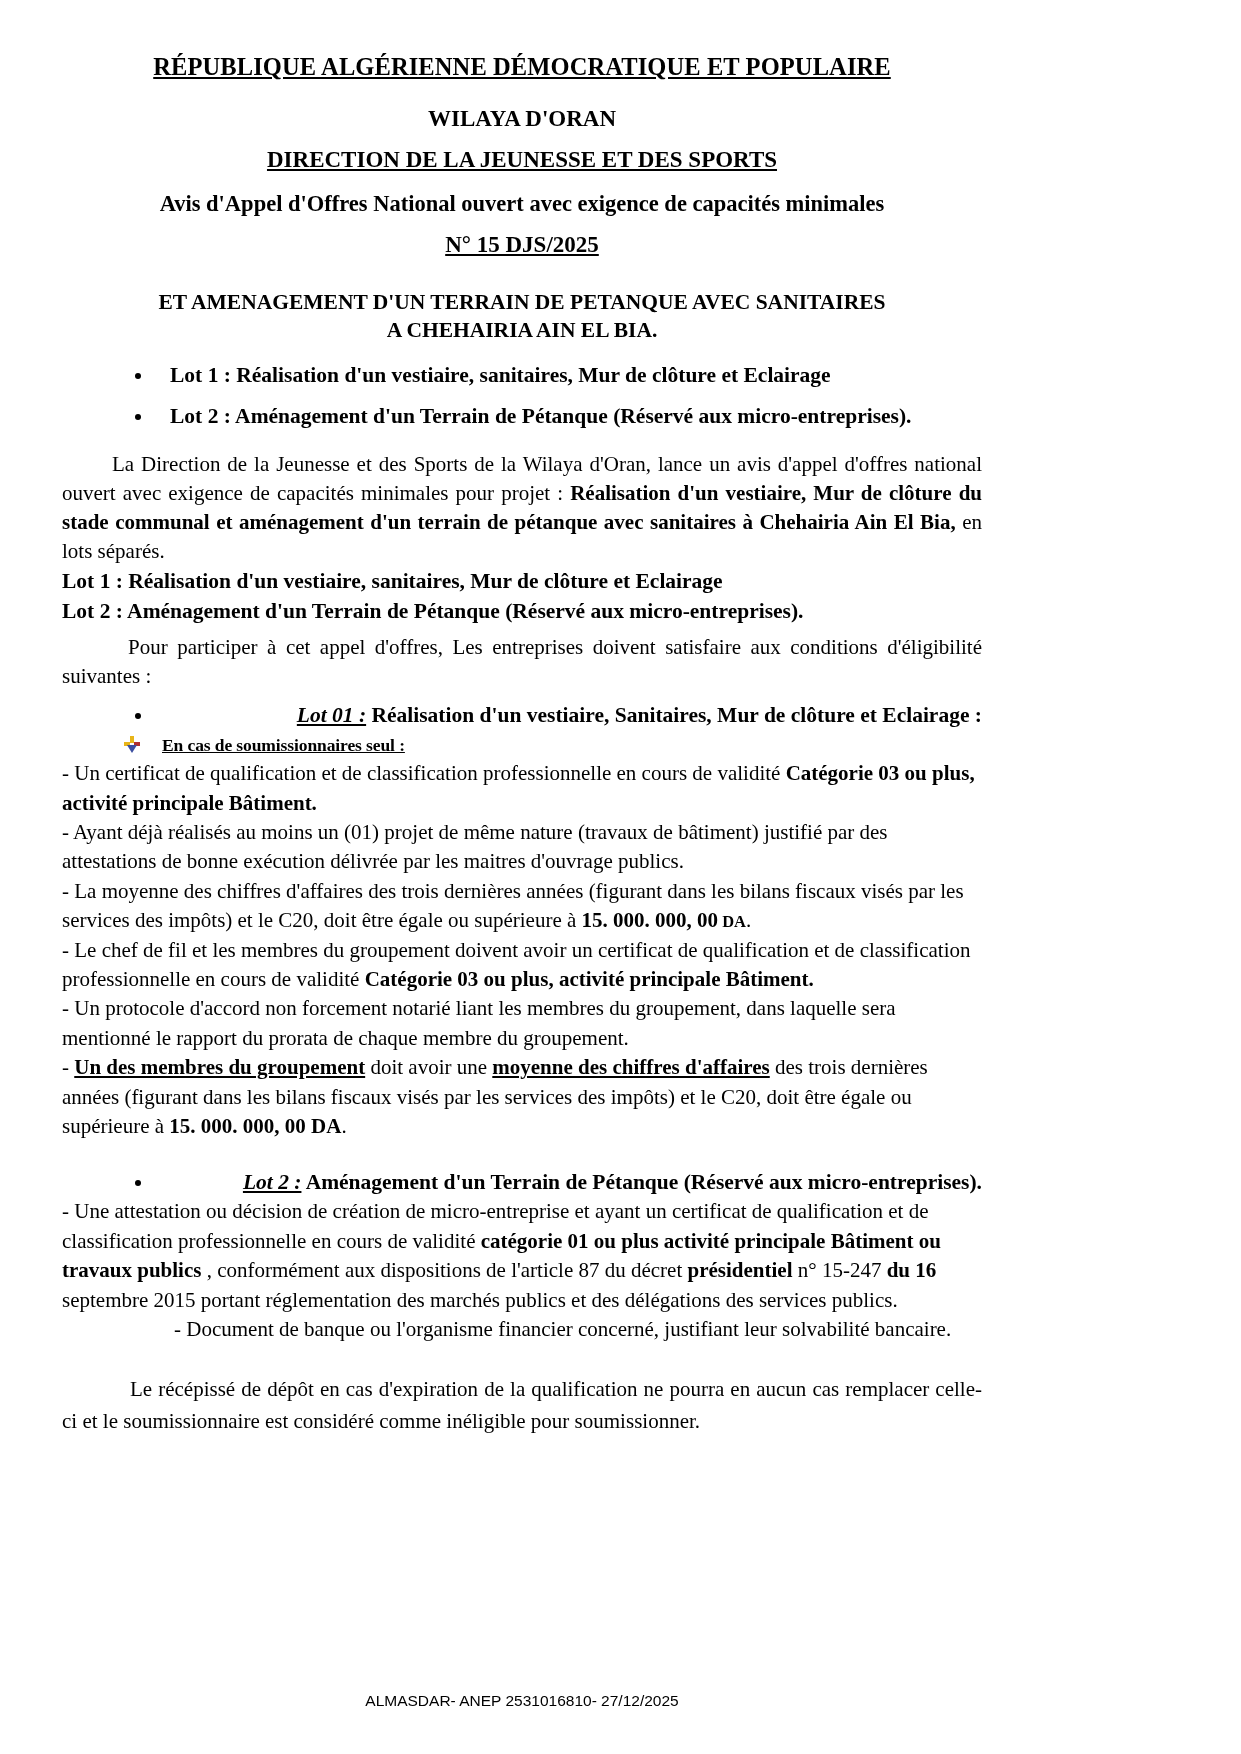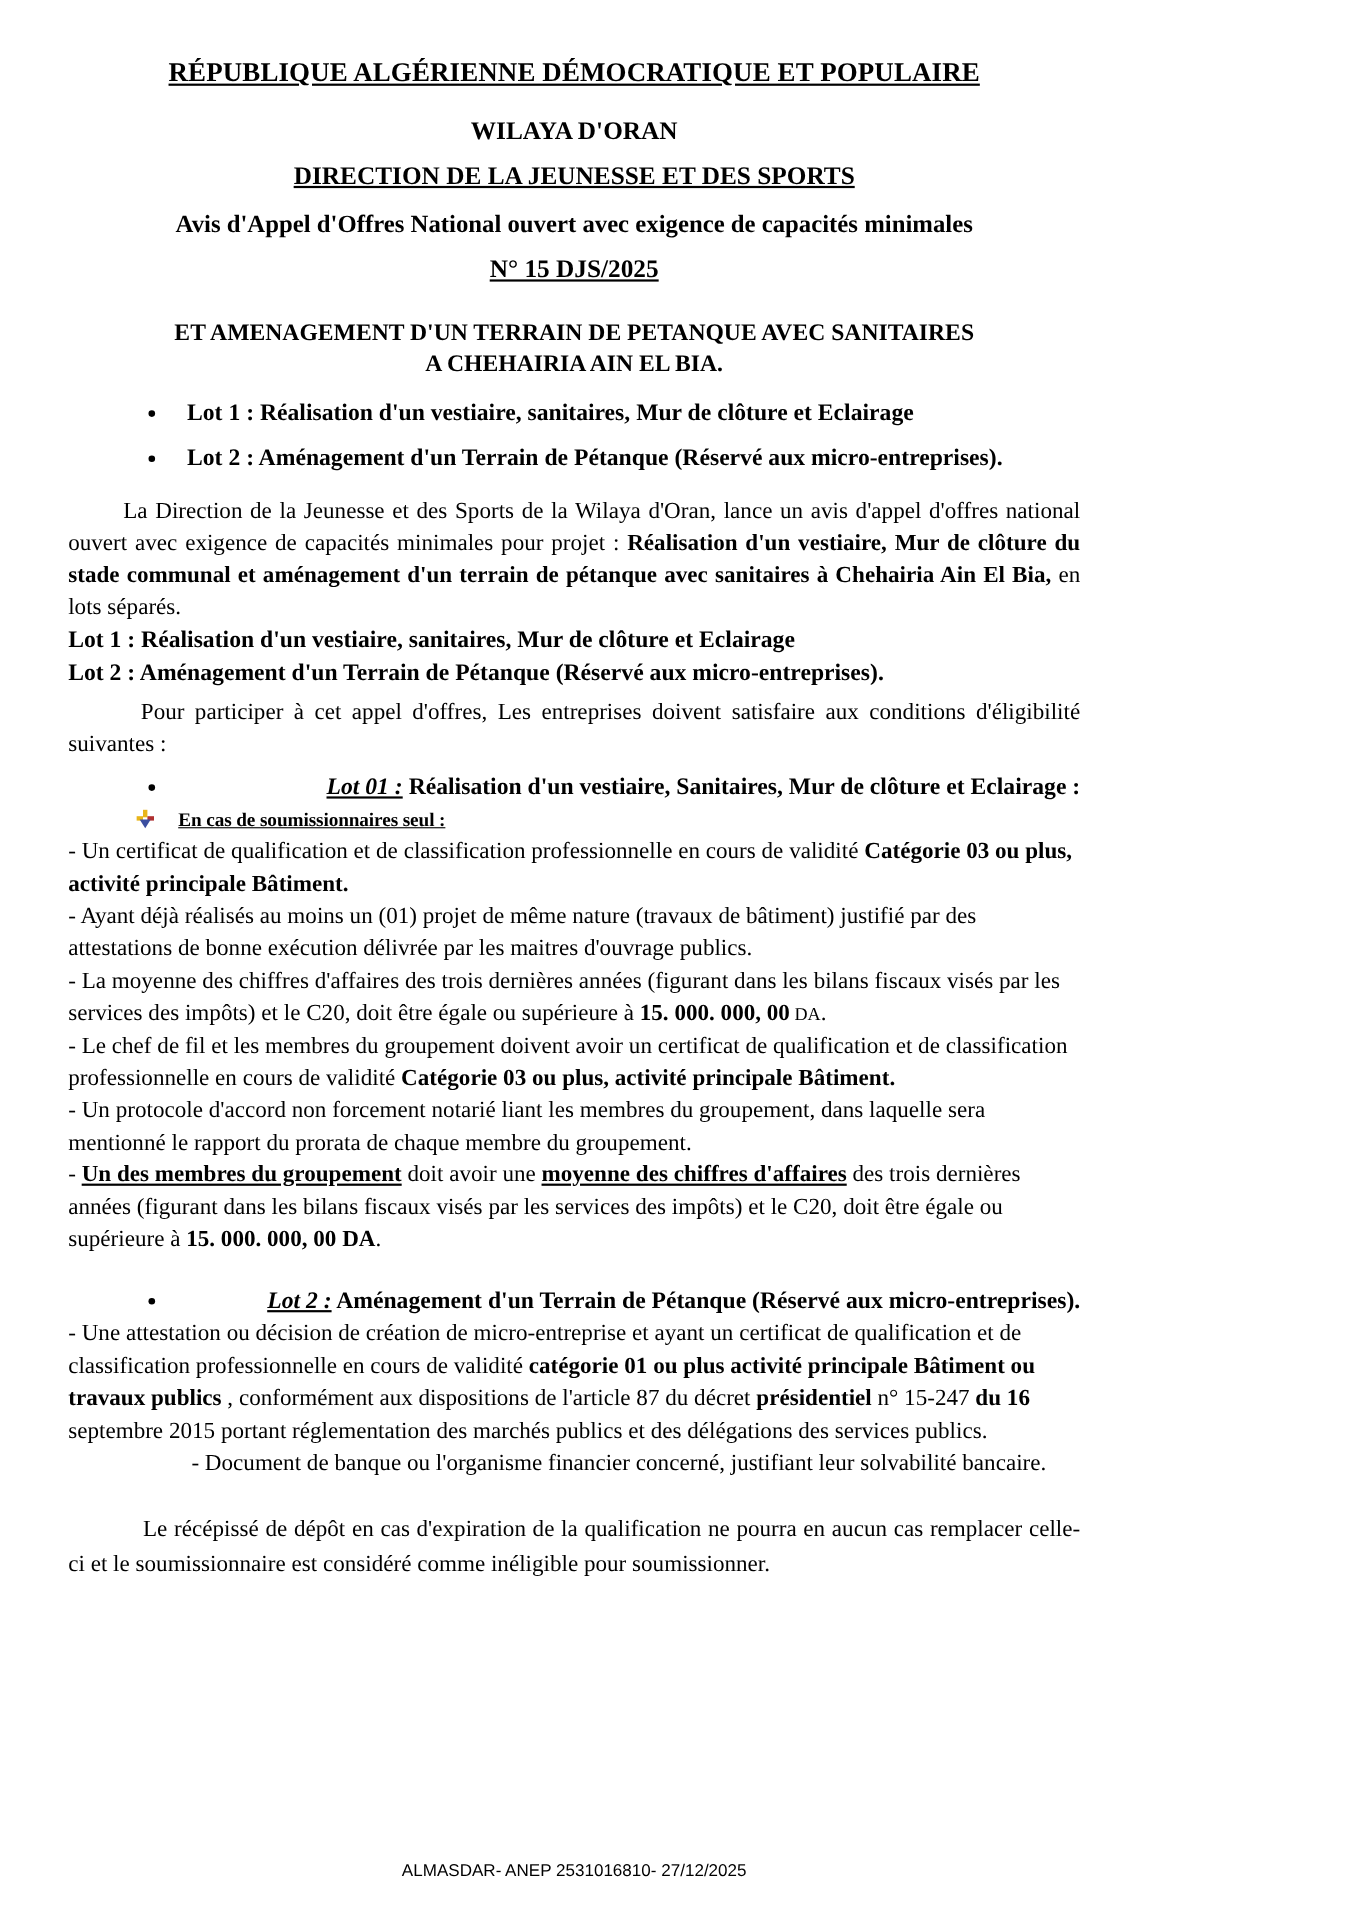--- a/index.html
+++ b/index.html
@@ -131,21 +131,21 @@
   }
 
   
   .dash-line {
     font-size: 21px;
     line-height: 1.40;
     margin: 0;
     text-align: left;
   }
   .u-in { text-decoration: underline; font-weight: bold; }
-  .da-small { font-size: 16.5px; font-weight: normal; }
+  .da-small { font-size: 16.5px; font-weight: bold; }
   .gap-m { height: 17px; }
   .gap-l { height: 26px; }
 
   .indent-doc {
     text-indent: 112px;
     font-size: 21px;
     line-height: 1.4;
   }
 
   .final-p {

